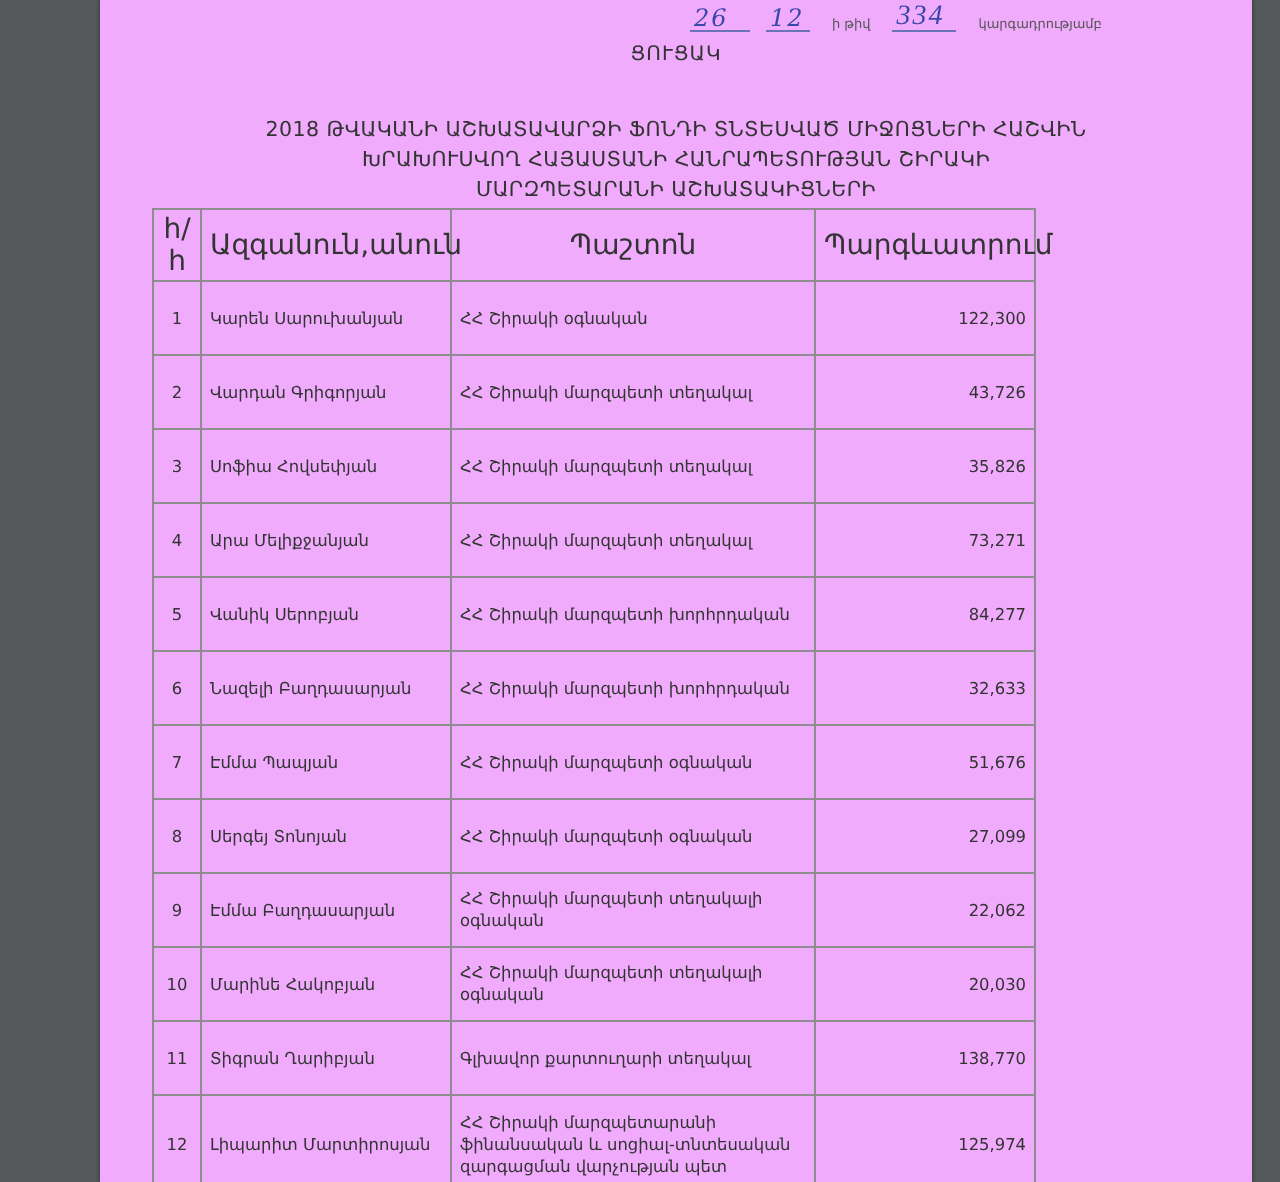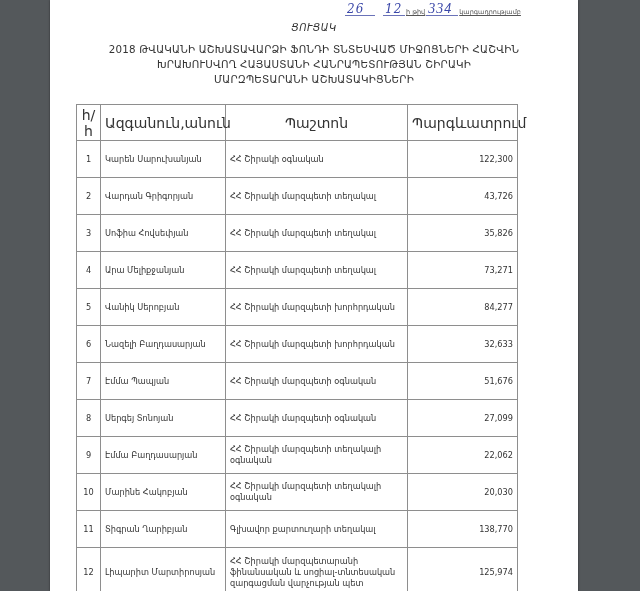--- a/index.html
+++ b/index.html
@@ -14,23 +14,23 @@
     .viewer {
       position: relative;
       width: 640px;
       height: 591px;
       background: #54585b;
     }
     .page {
       position: absolute;
       left: 50px;
       top: 0;
-      width: 528px;
+      width: 576px;
       height: 591px;
-      background: #ffffff;
+      background: #f0abfc;
       box-shadow: 0 0 2px rgba(0,0,0,0.5);
       overflow: hidden;
     }
     .reg-line {
       position: absolute;
       top: 2px;
       left: 295px;
       height: 14px;
       font-size: 7px;
       color: #444;
@@ -44,35 +44,34 @@
       color: #3a47a8;
       font-size: 12px;
       letter-spacing: 1px;
       border-bottom: 1px solid #6a72b8;
       padding: 0 2px;
       line-height: 12px;
     }
     .hand.date-day { width: 26px; text-align: left; }
     .hand.date-month { width: 18px; margin-left: 8px; }
     .hand.doc-num { width: 28px; font-size: 14px; font-family: Liberation Serif, serif; }
-    .reg-small { font-size: 6.5px; color: #555; margin: 0 1px; line-height: 8px; text-decoration: underline; }
+    .reg-small { font-size: 6.5px; color: #555; margin: 0 11px; line-height: 8px; }
     .title-block {
       position: absolute;
       left: 0;
       right: 0;
       top: 22px;
       text-align: center;
       color: #333;
     }
     .title-main {
       font-size: 10px;
       letter-spacing: 0.5px;
-      margin-bottom: 8px;
+      margin-bottom: 24px;
       height: 12px;
-      font-style: italic;
     }
     .title-line {
       font-size: 10.3px;
       letter-spacing: 0.2px;
       line-height: 15px;
       white-space: nowrap;
     }
     table.salary {
       position: absolute;
       left: 26px;

